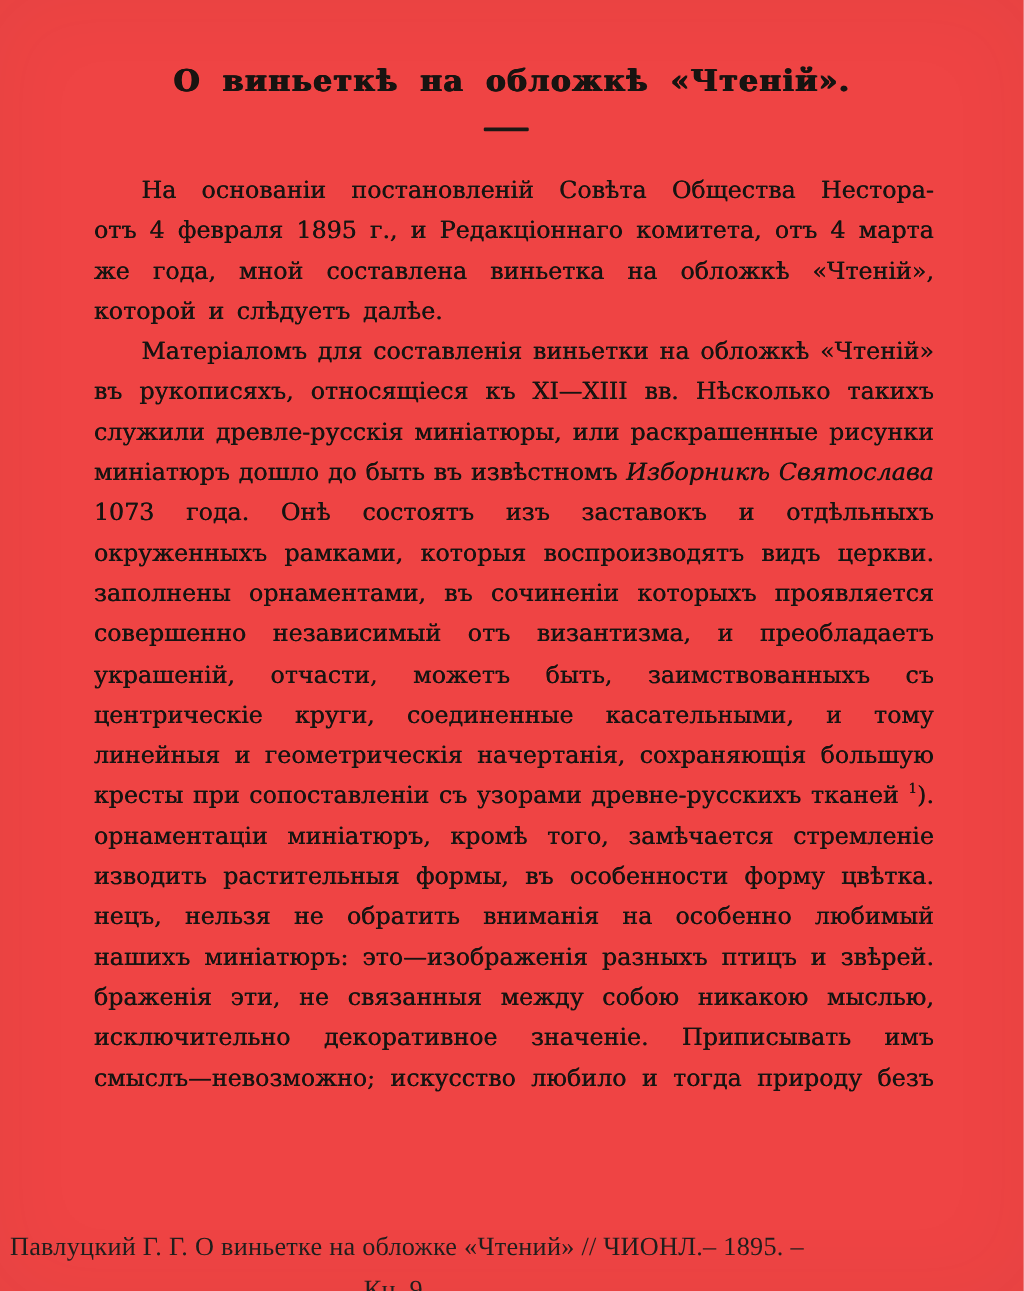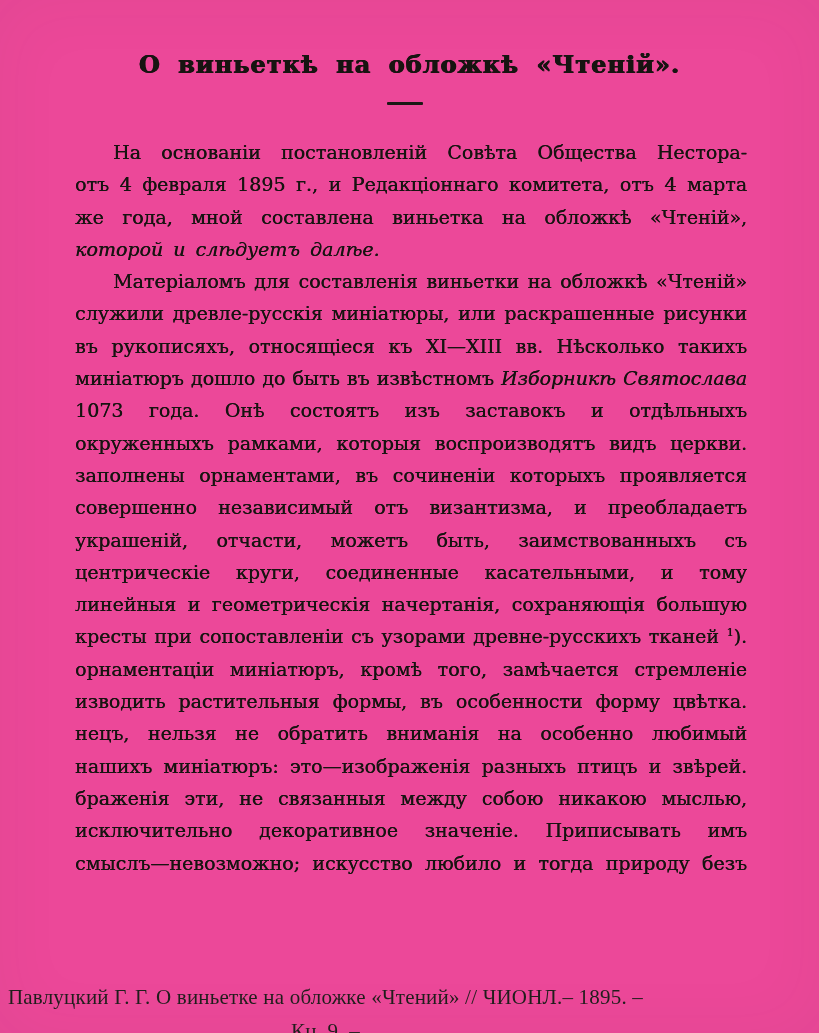--- a/index.html
+++ b/index.html
@@ -6,21 +6,21 @@
   body {
     width: 819px; height: 1033px;
     background: #f6f5f2;
     font-family: "DejaVu Serif", "DejaVu Sans", serif;
     color: #171411;
     overflow: hidden;
   }
   .page {
     position: relative;
     width: 819px; height: 1033px;
-    background: #ec4899;
+    background: #ef4444;
     box-shadow: inset 0 0 70px rgba(60,55,45,0.05);
   }
   .title {
     position: absolute;
     top: 50px; left: 0; width: 819px;
     text-align: center;
     font-size: 24px;
     font-weight: bold;
     letter-spacing: 1px;
     word-spacing: 8px;
@@ -46,21 +46,20 @@
     text-align: justify;
     text-align-last: justify;
     overflow: hidden;
     white-space: normal;
   }
   .line.indent { text-indent: 38px; }
   .line.short {
     text-align: left;
     text-align-last: left;
     word-spacing: 4px;
-    font-style: italic;
   }
   .line i { }
   .line sup {
     font-size: 0.58em;
     vertical-align: super;
     line-height: 0;
   }
   .citation {
     position: absolute;
     top: 942px; left: 0; width: 651px;
@@ -84,22 +83,22 @@
 
   <div class="body-text">
       <div>
         <div class="line indent"><span>На основаніи постановленій Совѣта Общества Нестора-лѣтописца,</span></div>
         <div class="line"><span>отъ 4 февраля 1895 г., и Редакціоннаго комитета, отъ 4 марта того</span></div>
         <div class="line"><span>же года, мной составлена виньетка на обложкѣ «Чтеній», описаніе</span></div>
         <div class="line short"><span>которой и слѣдуетъ далѣе.</span></div>
       </div>
       <div>
         <div class="line indent"><span>Матеріаломъ для составленія виньетки на обложкѣ «Чтеній» по-</span></div>
+        <div class="line"><span>въ рукописяхъ, относящіеся къ XI—XIII вв. Нѣсколько такихъ</span></div>
         <div class="line"><span>служили древле-русскія миніатюры, или раскрашенные рисунки</span></div>
-        <div class="line"><span>въ рукописяхъ, относящіеся къ XI—XIII вв. Нѣсколько такихъ</span></div>
         <div class="line"><span>миніатюръ дошло до быть въ извѣстномъ </span><i>Изборникѣ Святослава</i></div>
         <div class="line"><span>1073 года. Онѣ состоятъ изъ заставокъ и отдѣльныхъ иллюстрацій,</span></div>
         <div class="line"><span>окруженныхъ рамками, которыя воспроизводятъ видъ церкви. Рамки</span></div>
         <div class="line"><span>заполнены орнаментами, въ сочиненіи которыхъ проявляется стиль,</span></div>
         <div class="line"><span>совершенно независимый отъ византизма, и преобладаетъ подборъ</span></div>
         <div class="line"><span>украшеній, отчасти, можетъ быть, заимствованныхъ съ шахматные</span></div>
         <div class="line"><span>центрическіе круги, соединенные касательными, и тому подобныя</span></div>
         <div class="line"><span>линейныя и геометрическія начертанія, сохраняющія большую ана-</span></div>
         <div class="line"><span>кресты при сопоставленіи съ узорами древне-русскихъ тканей </span><sup>1</sup><span>). Въ</span></div>
         <div class="line"><span>орнаментаціи миніатюръ, кромѣ того, замѣчается стремленіе воспро-</span></div>

